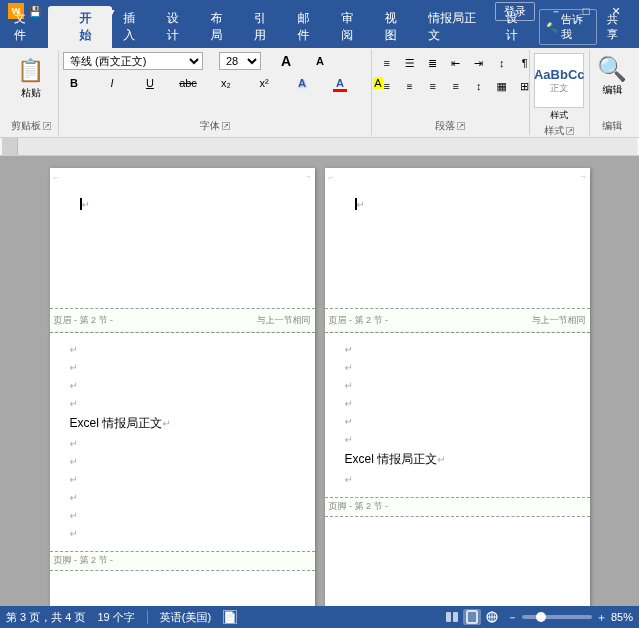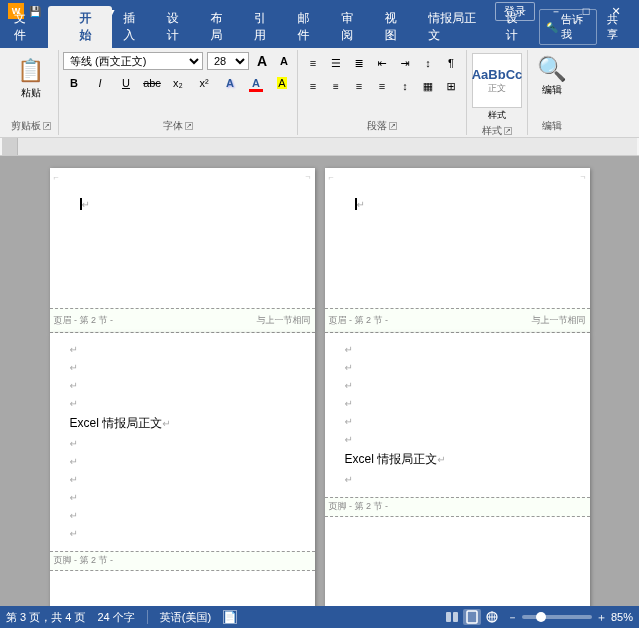--- a/index.html
+++ b/index.html
@@ -81,21 +81,21 @@
     .ribbon-group:last-child { border-right: none; }
     .ribbon-group-content { display: flex; flex: 1; align-items: flex-start; gap: 2px; }
     .ribbon-group-label { font-size: 10px; color: #555; margin-top: auto; padding-top: 2px; display: flex; align-items: center; gap: 2px; }
     .ribbon-group-label .expand-icon { width: 8px; height: 8px; border: 1px solid #aaa; display: inline-flex; align-items: center; justify-content: center; font-size: 7px; cursor: pointer; }
 
     .big-btn { display: flex; flex-direction: column; align-items: center; justify-content: flex-start; width: 40px; cursor: pointer; padding: 2px; border: 1px solid transparent; border-radius: 2px; }
     .big-btn-icon { width: 32px; height: 32px; display: flex; align-items: center; justify-content: center; font-size: 20px; }
     .big-btn-label { font-size: 10px; text-align: center; line-height: 1.2; }
 
     .small-btn { display: flex; align-items: center; cursor: pointer; padding: 1px 2px; border: 1px solid transparent; border-radius: 2px; font-size: 11px; height: 20px; white-space: nowrap; }
-    .font-row { display: flex; align-items: flex-start; gap: 4px; }
+    .font-row { display: flex; align-items: flex-start; gap: 16px; }
     .font-select { height: 18px; font-size: 11px; border: 1px solid #aaa; background: white; padding: 0 2px; width: 140px; }
     .font-size-select { height: 18px; font-size: 11px; border: 1px solid #aaa; background: white; padding: 0 2px; width: 42px; }
     .font-size-btn { width: 18px; height: 18px; border: 1px solid transparent; background: transparent; cursor: pointer; display: flex; align-items: center; justify-content: center; font-size: 12px; font-weight: bold; }
     .para-row { display: flex; gap: 1px; align-items: center; }
 
     .toolbar-btn { width: 22px; height: 22px; border: 1px solid transparent; background: transparent; cursor: pointer; display: flex; align-items: center; justify-content: center; font-size: 11px; border-radius: 2px; }
     .toolbar-btn.bold { font-weight: bold; }
     .toolbar-btn.italic { font-style: italic; }
     .toolbar-btn.underline { text-decoration: underline; }
 
@@ -396,21 +396,21 @@
       </div>
 
     </div>
 
   </div>
 
 </div>
 
 <div class="status-bar">
   <div class="status-item">第 3 页，共 4 页</div>
-  <div class="status-item">24 个字</div>
+  <div class="status-item">19 个字</div>
   <div style="width:1px;height:14px;background:rgba(255,255,255,0.3);"></div>
   <div class="status-item">英语(美国)</div>
   <div style="width:14px;height:14px;border:1px solid rgba(255,255,255,0.5);display:flex;align-items:center;justify-content:center;cursor:pointer;">📄</div>
 
   <div class="status-right">
     <div style="display:flex;gap:2px;">
       <div class="view-btn" title="阅读视图">
         <svg width="14" height="14" viewBox="0 0 14 14" fill="white">
             <rect x="1" y="2" width="5" height="10" rx="1" fill="white" opacity="0.7"></rect>
             <rect x="8" y="2" width="5" height="10" rx="1" fill="white" opacity="0.7"></rect>

